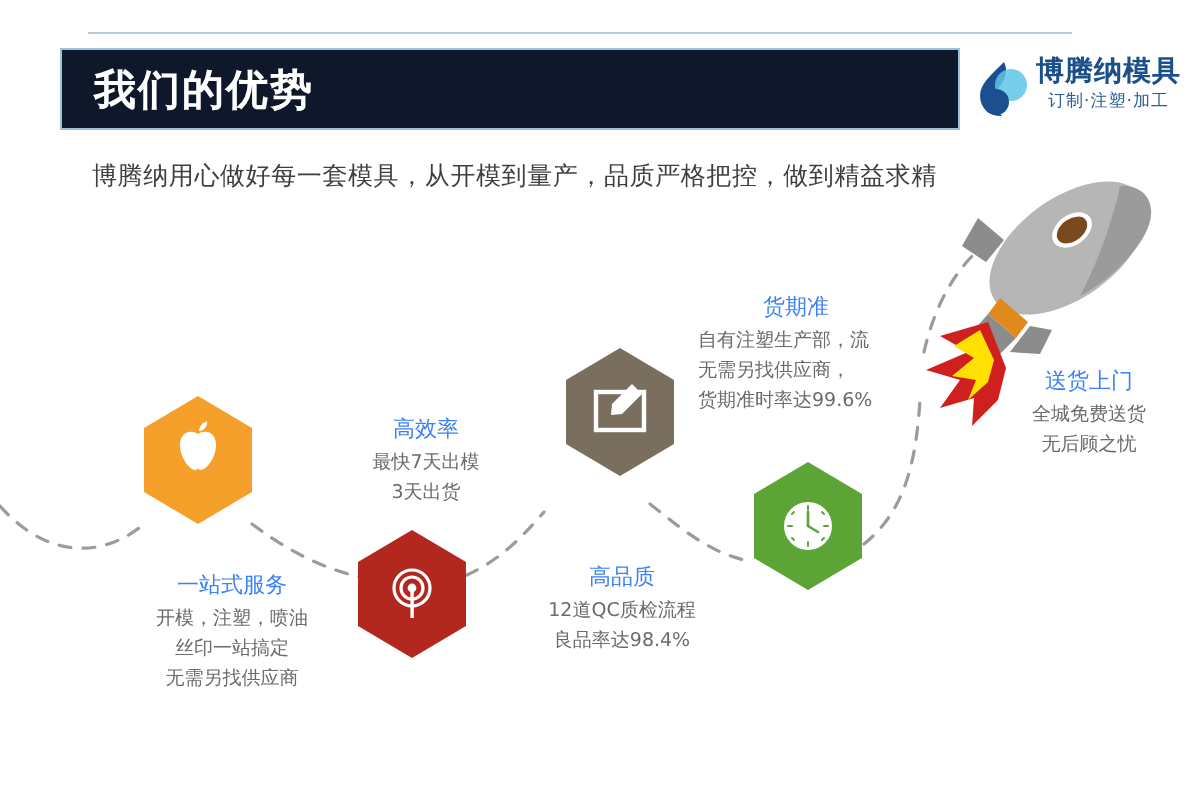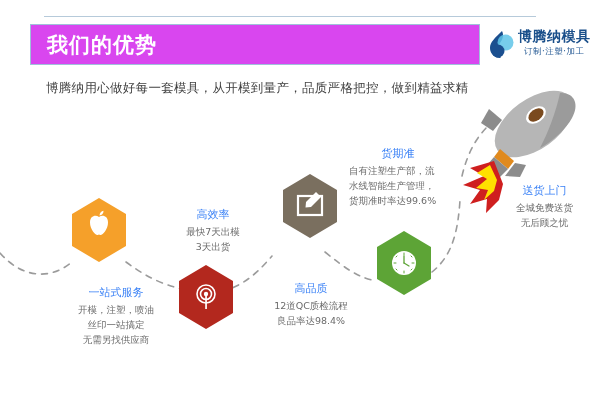--- a/index.html
+++ b/index.html
@@ -33,21 +33,21 @@
     background: #b6cada;
   }
 
   
   .header-bar {
     position: absolute;
     left: 30px;
     top: 24px;
     width: 450px;
     height: 41px;
-    background: #d946ef;
+    background: #0f172a;
     border: 1px solid #9fc0da;
     box-sizing: border-box;
   }
   .header-title {
     position: absolute;
     left: 16px;
     top: 50%;
     transform: translateY(-50%);
     color: #ffffff;
     font-size: 21px;
@@ -262,21 +262,21 @@
 
   <div class="node-text n3">
     <div class="node-title">高品质</div>
     <div class="node-desc">12道QC质检流程</div>
     <div class="node-desc">良品率达98.4%</div>
   </div>
 
   <div class="node-text n4">
     <div class="node-title" style="text-align:center;width:98px;">货期准</div>
     <div class="node-desc">自有注塑生产部，流</div>
-    <div class="node-desc">水线智能生产管理，</div>
+    <div class="node-desc">无需另找供应商，</div>
     <div class="node-desc">货期准时率达99.6%</div>
   </div>
 
   <div class="node-text n5">
     <div class="node-title">送货上门</div>
     <div class="node-desc">全城免费送货</div>
     <div class="node-desc">无后顾之忧</div>
   </div>
 
 </div>

